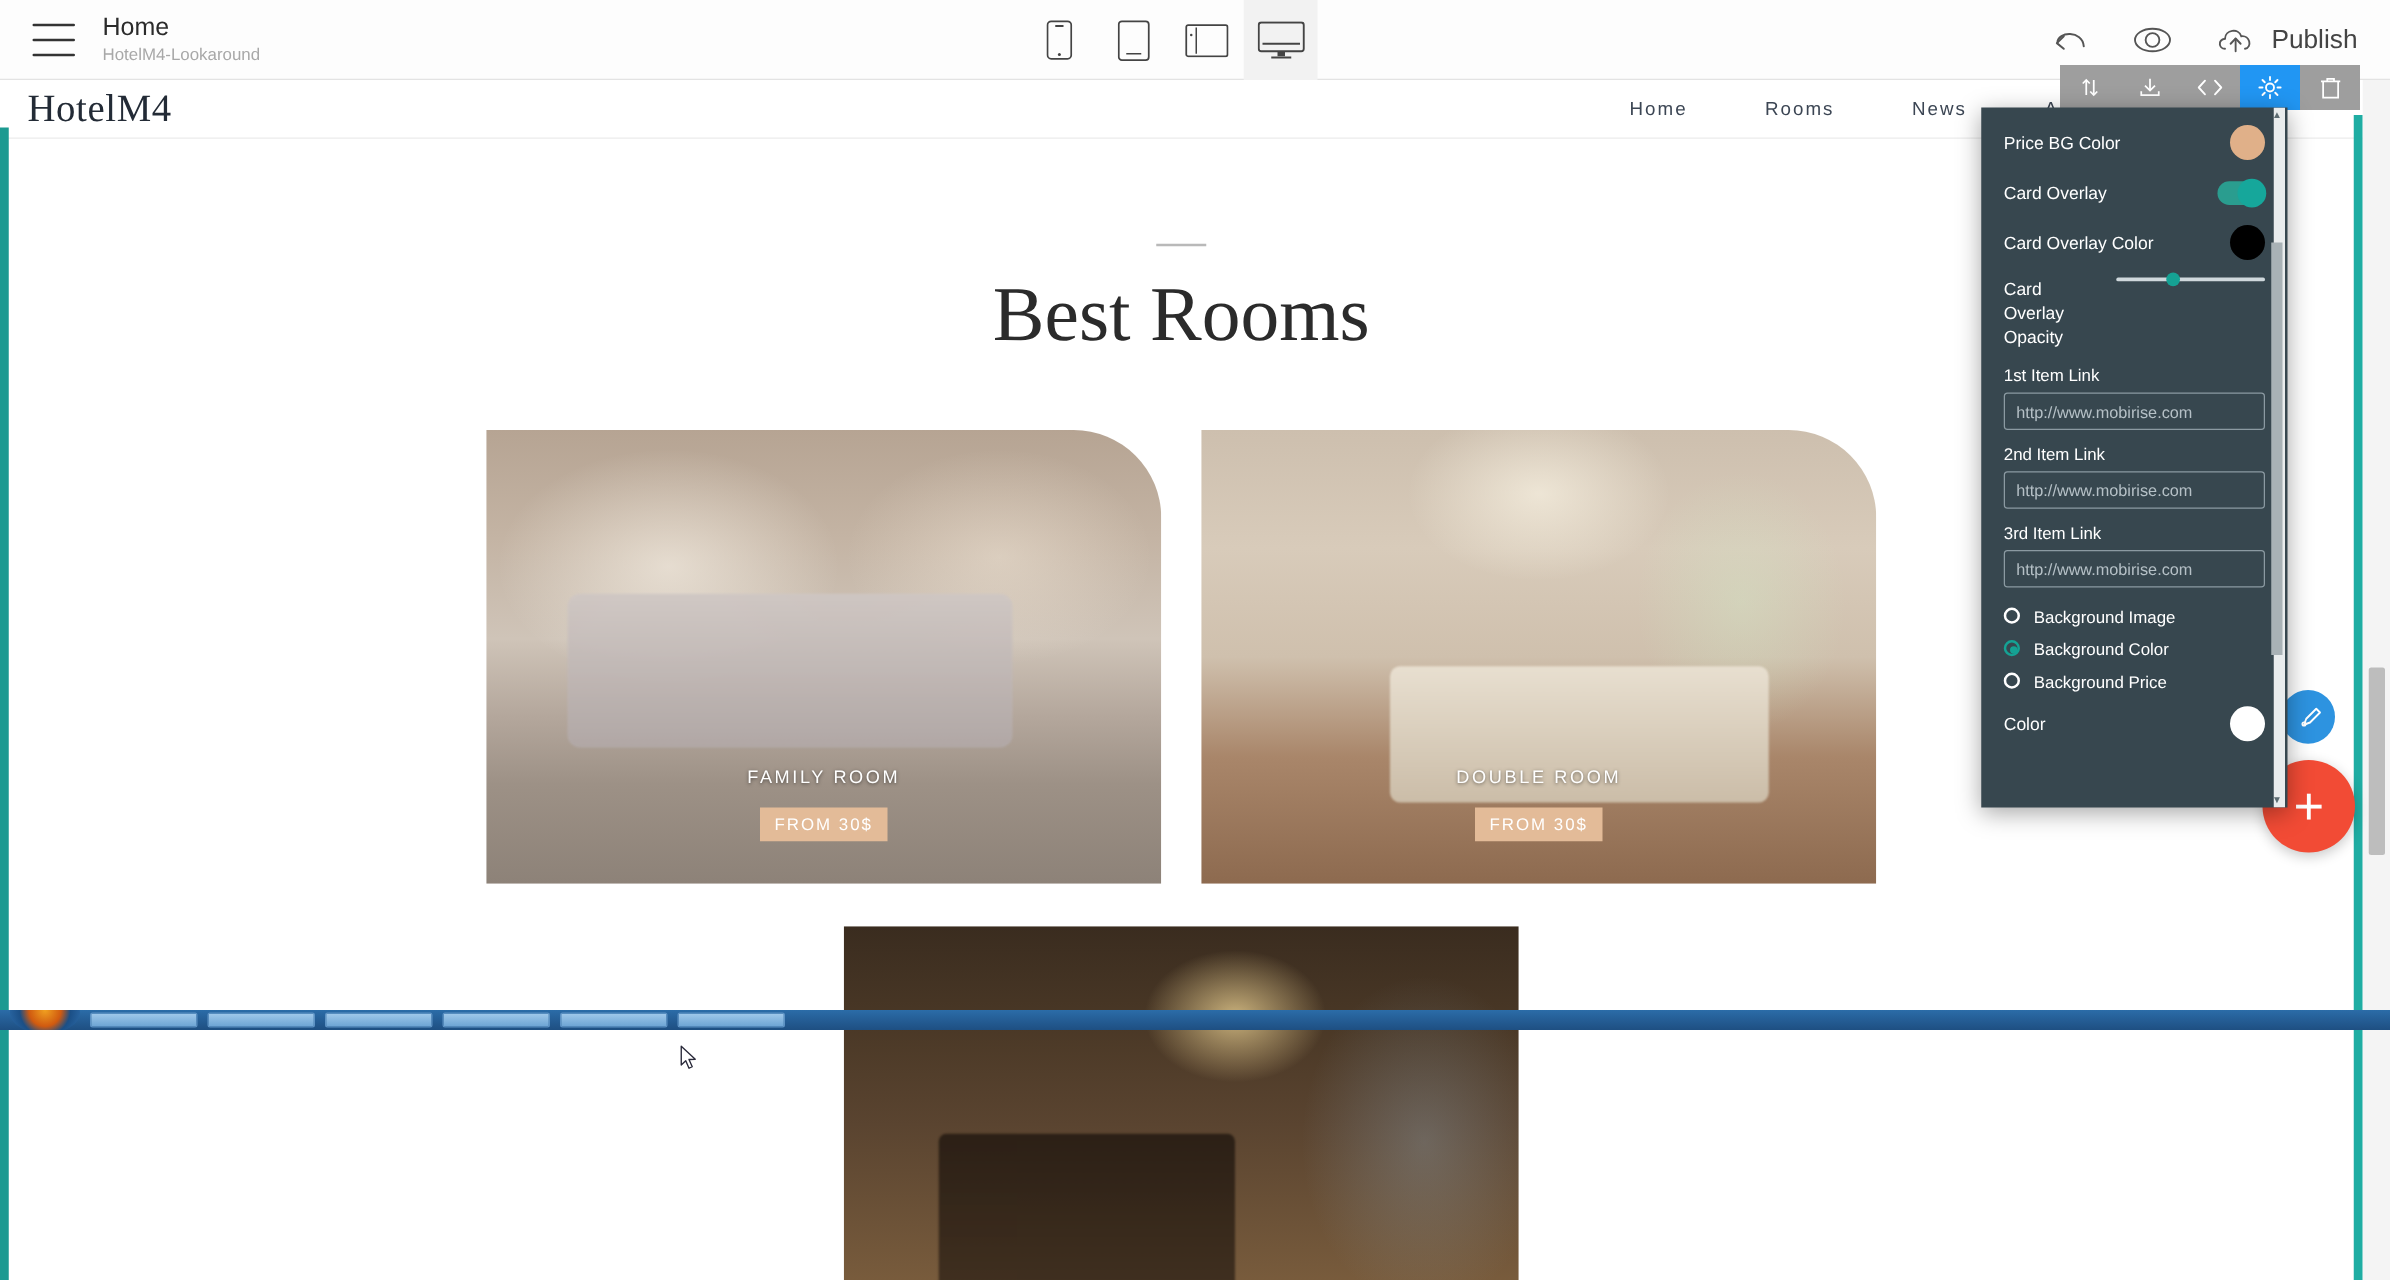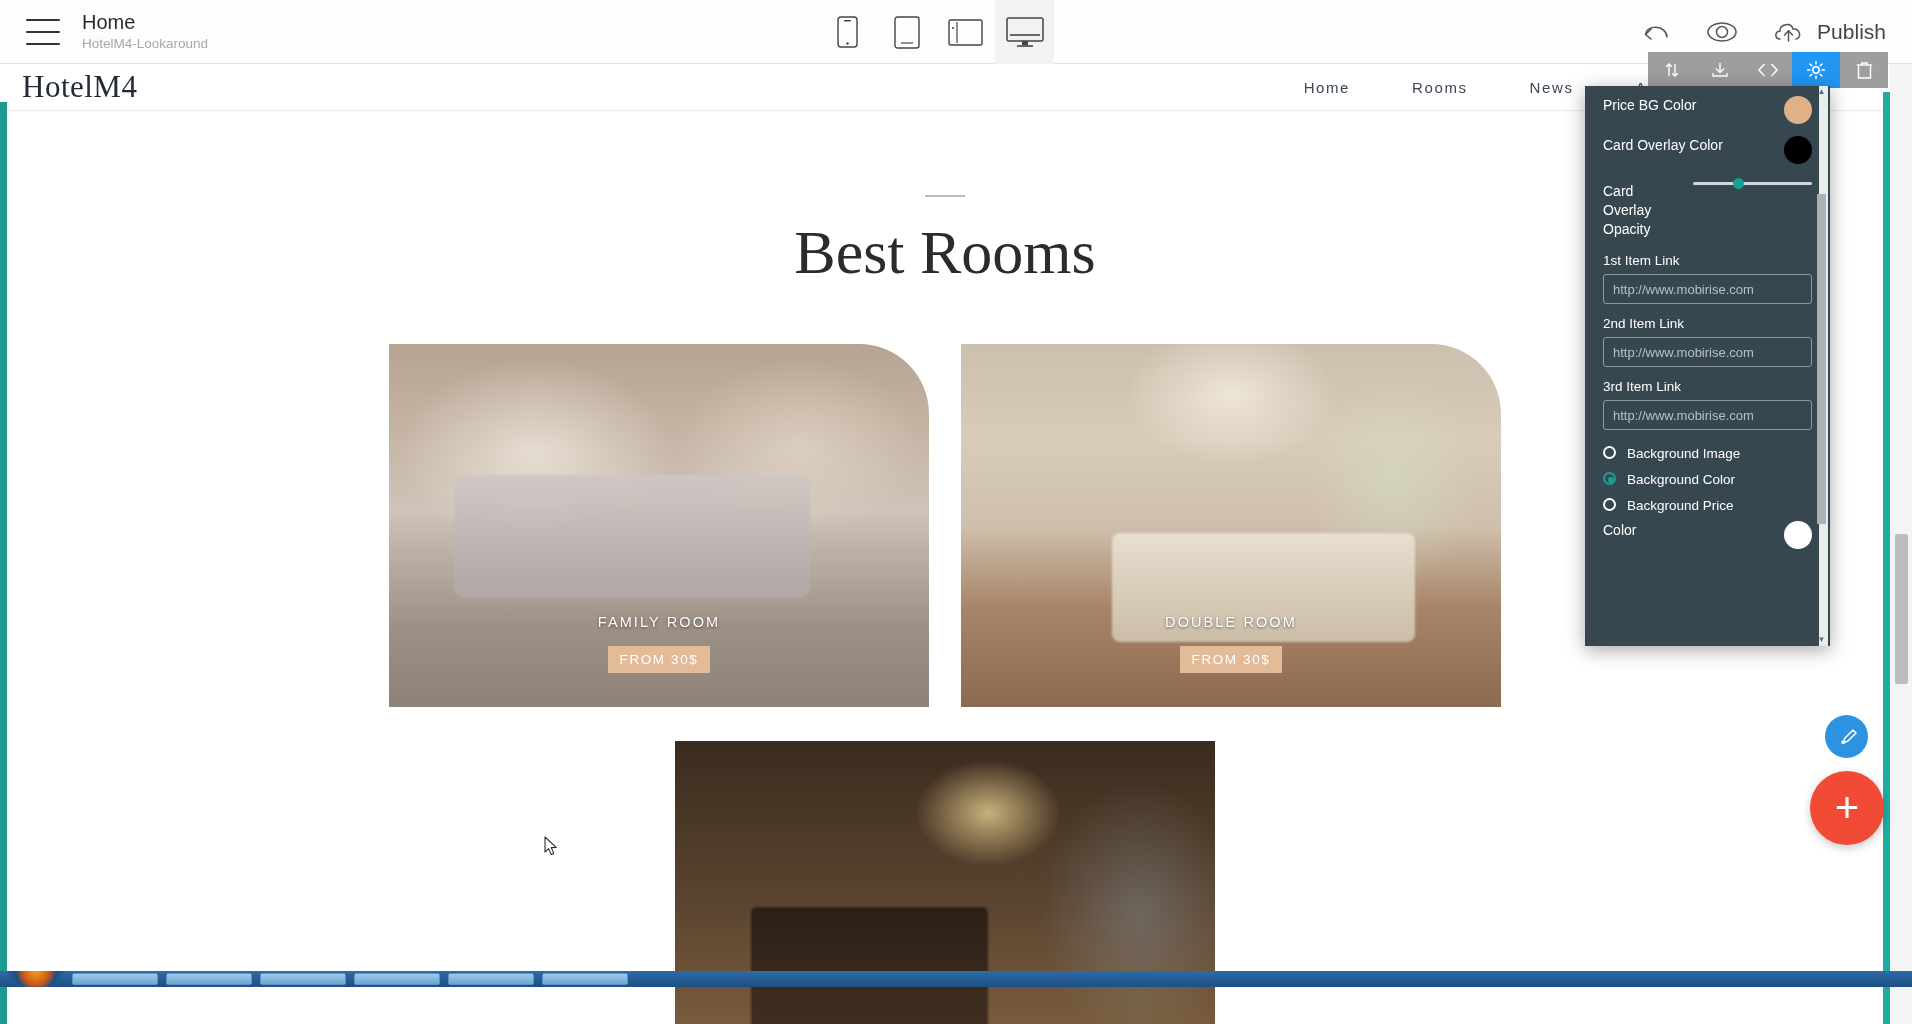--- a/index.html
+++ b/index.html
@@ -2,21 +2,21 @@
 <html><head>
 <meta charset="utf-8">
 <style>
   * { box-sizing: border-box; margin: 0; padding: 0; }
   html, body {
     width: 1912px; height: 1024px;
     overflow: hidden;
     font-family: "Liberation Sans", sans-serif;
     background: #ffffff;
   }
-  .app { position: relative; width: 1912px; height: 987px; background: #84cc16; }
+  .app { position: relative; width: 1912px; height: 824px; background: #84cc16; }
 
   
   .topbar {
     position: absolute; left: 0; top: 0; width: 1912px; height: 64px;
     background: #fdfdfd; border-bottom: 1px solid #e3e3e3;
     display: flex; align-items: center; z-index: 40;
   }
   .hamburger {
     width: 34px; height: 26px; margin-left: 26px; margin-right: 22px;
     display: flex; flex-direction: column; justify-content: space-between; cursor: pointer;
@@ -150,21 +150,21 @@
 
   
   .settings-panel {
     position: absolute; right: 82px; top: 86px; width: 245px; height: 560px;
     background: #37474f; z-index: 60; color: #fff;
     box-shadow: 0 4px 18px rgba(0,0,0,.35);
     padding: 0 18px; overflow: hidden;
   }
   .panel-inner { padding-top: 8px; }
   .prow {
-    display: flex; justify-content: space-between;
+    display: flex; align-items: center; justify-content: space-between;
     min-height: 40px; padding: 2px 0;
   }
   .plabel { font-size: 14px; color: #fff; line-height: 19px; }
   .plabel.multi { max-width: 80px; }
   .swatch { width: 28px; height: 28px; border-radius: 50%; cursor: pointer; flex: 0 0 auto; }
   .toggle {
     width: 38px; height: 19px; border-radius: 10px; background: #2a9d8f;
     position: relative; cursor: pointer; flex: 0 0 auto;
   }
   .toggle::after {
@@ -406,20 +406,24 @@
   </div>
 
   <div class="settings-panel">
     <div class="panel-inner">
 
       <div class="prow">
         <span class="plabel">Price BG Color</span>
         <span class="swatch" style="background:#e0b089"></span>
       </div>
 
+      <div class="prow">
+        <span class="plabel">Card Overlay</span>
+        <span class="toggle"></span>
+      </div>
 
       <div class="prow">
         <span class="plabel">Card Overlay Color</span>
         <span class="swatch" style="background:#000"></span>
       </div>
 
       <div class="prow" style="align-items:flex-start; padding-top:8px;">
         <span class="plabel multi">Card Overlay Opacity</span>
         <span class="slider-wrap">
           <span class="slider-track">

